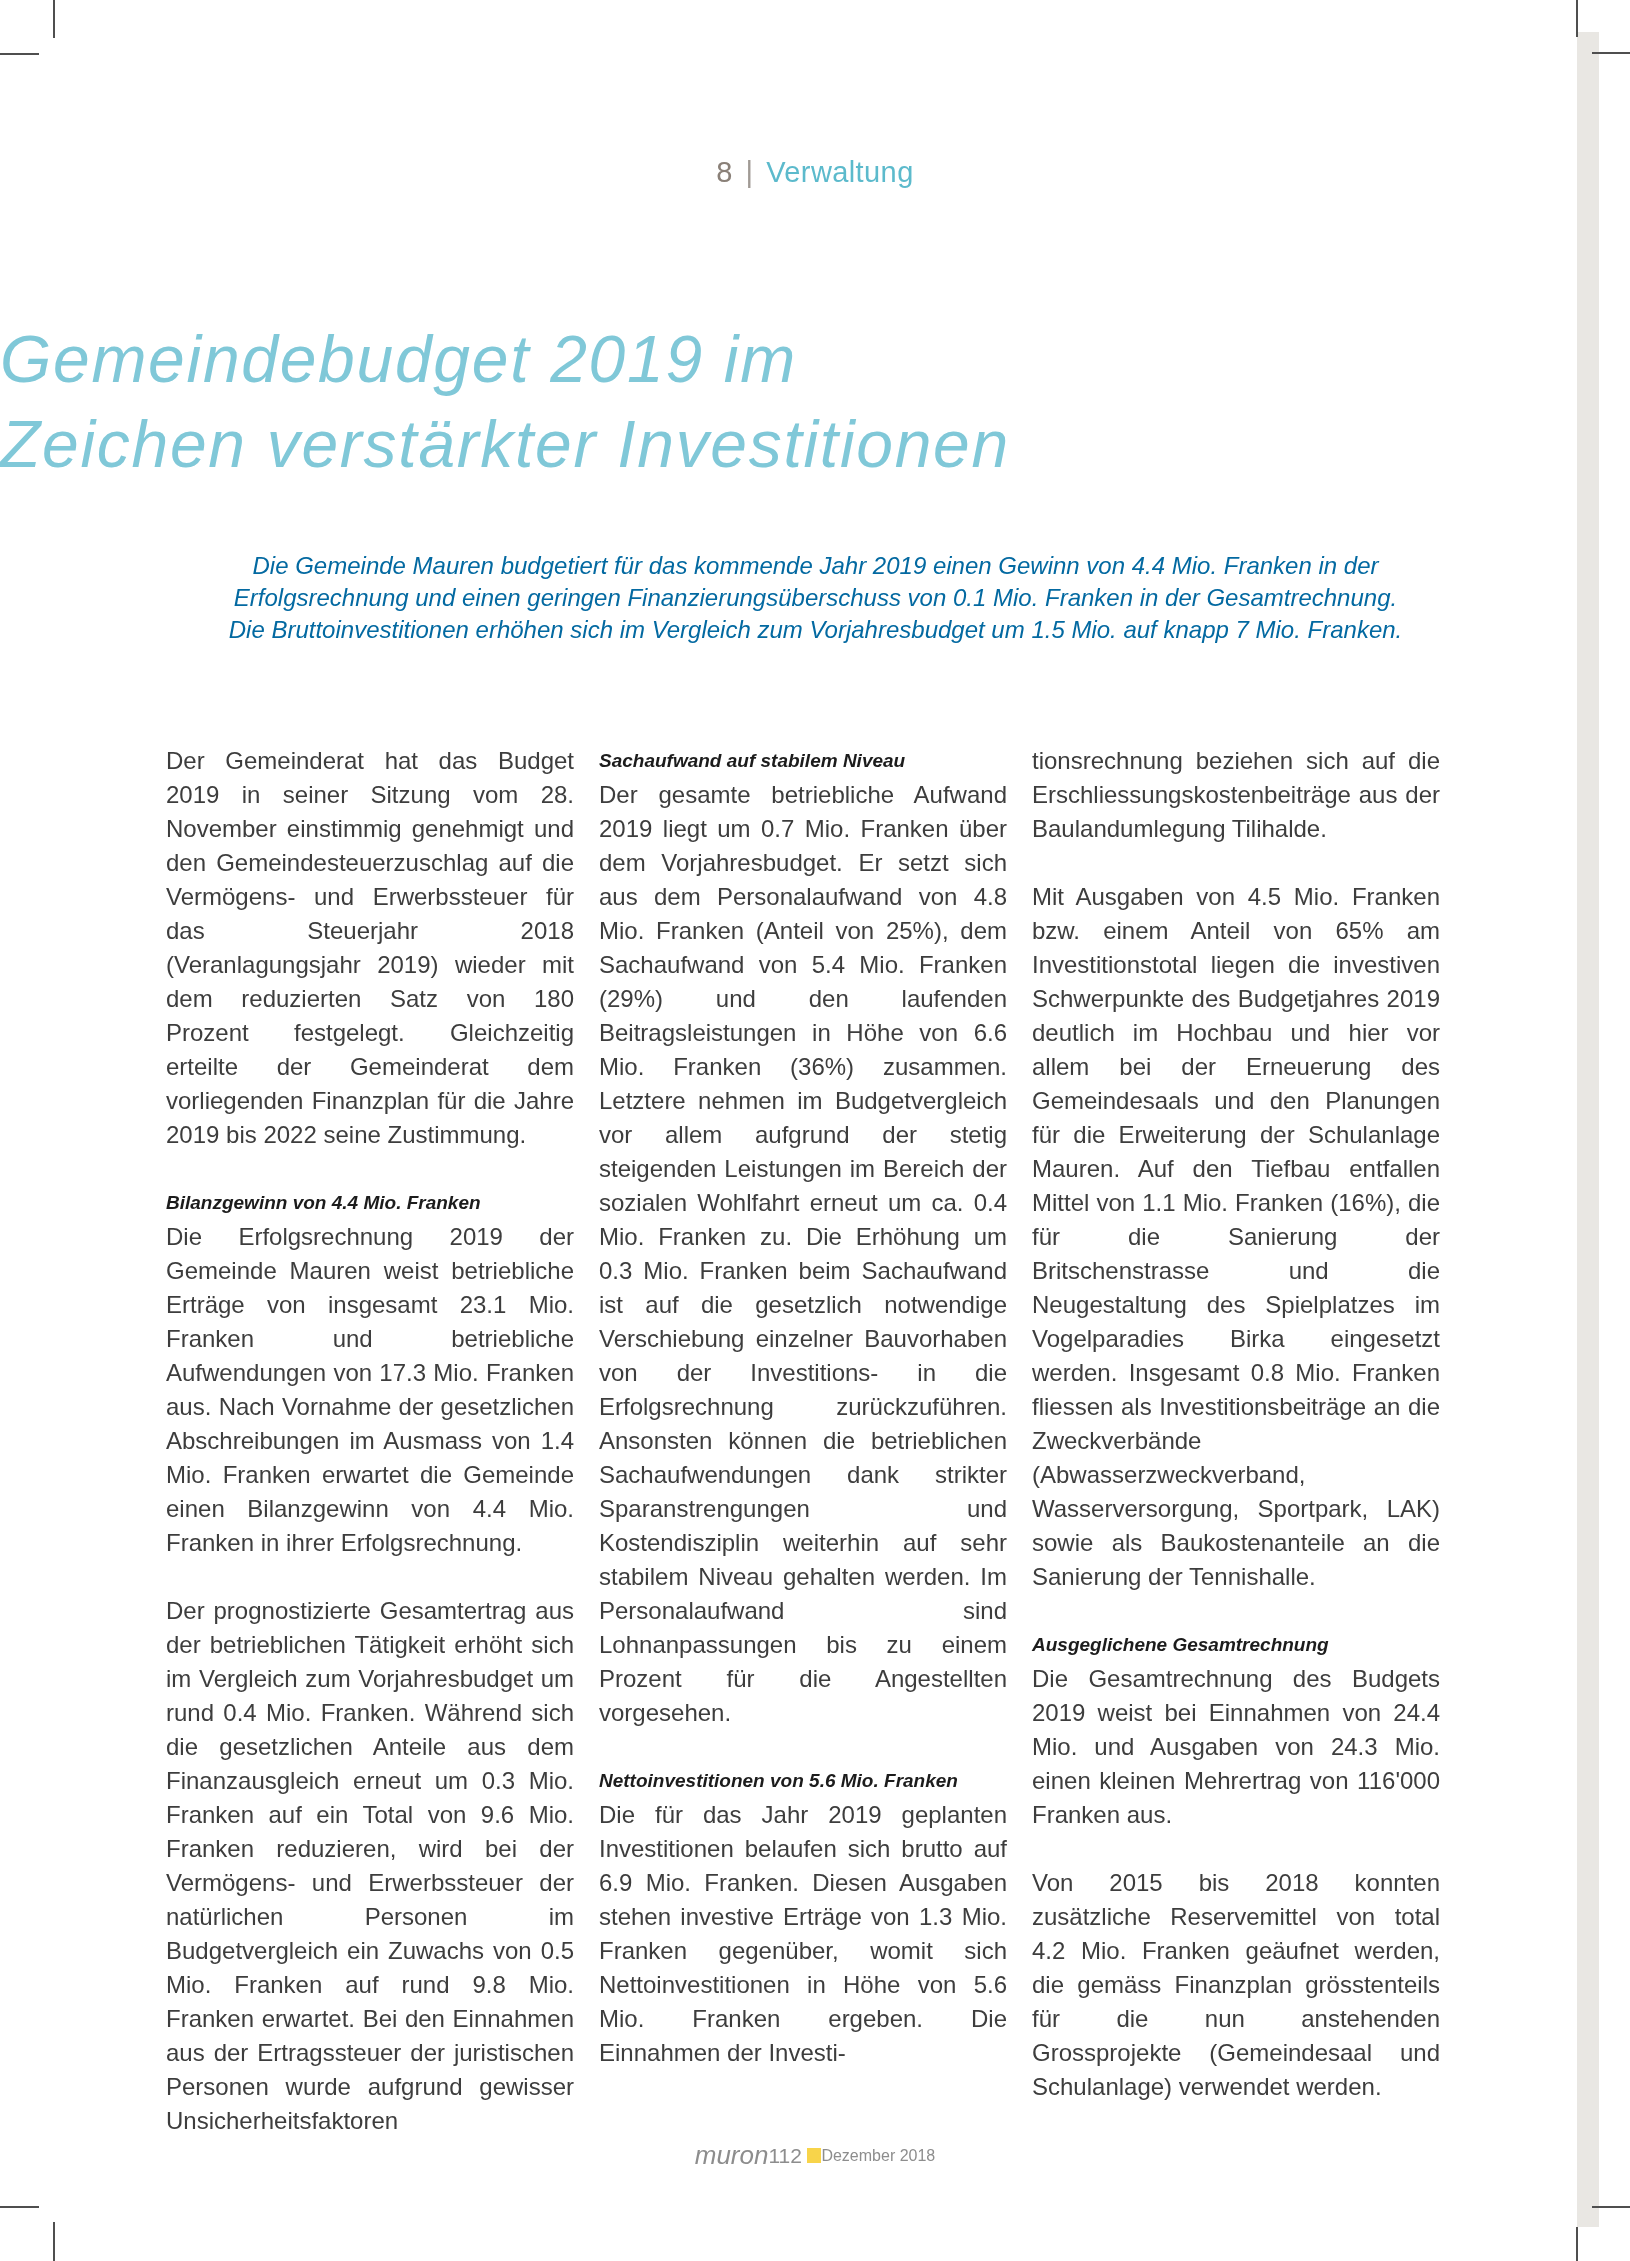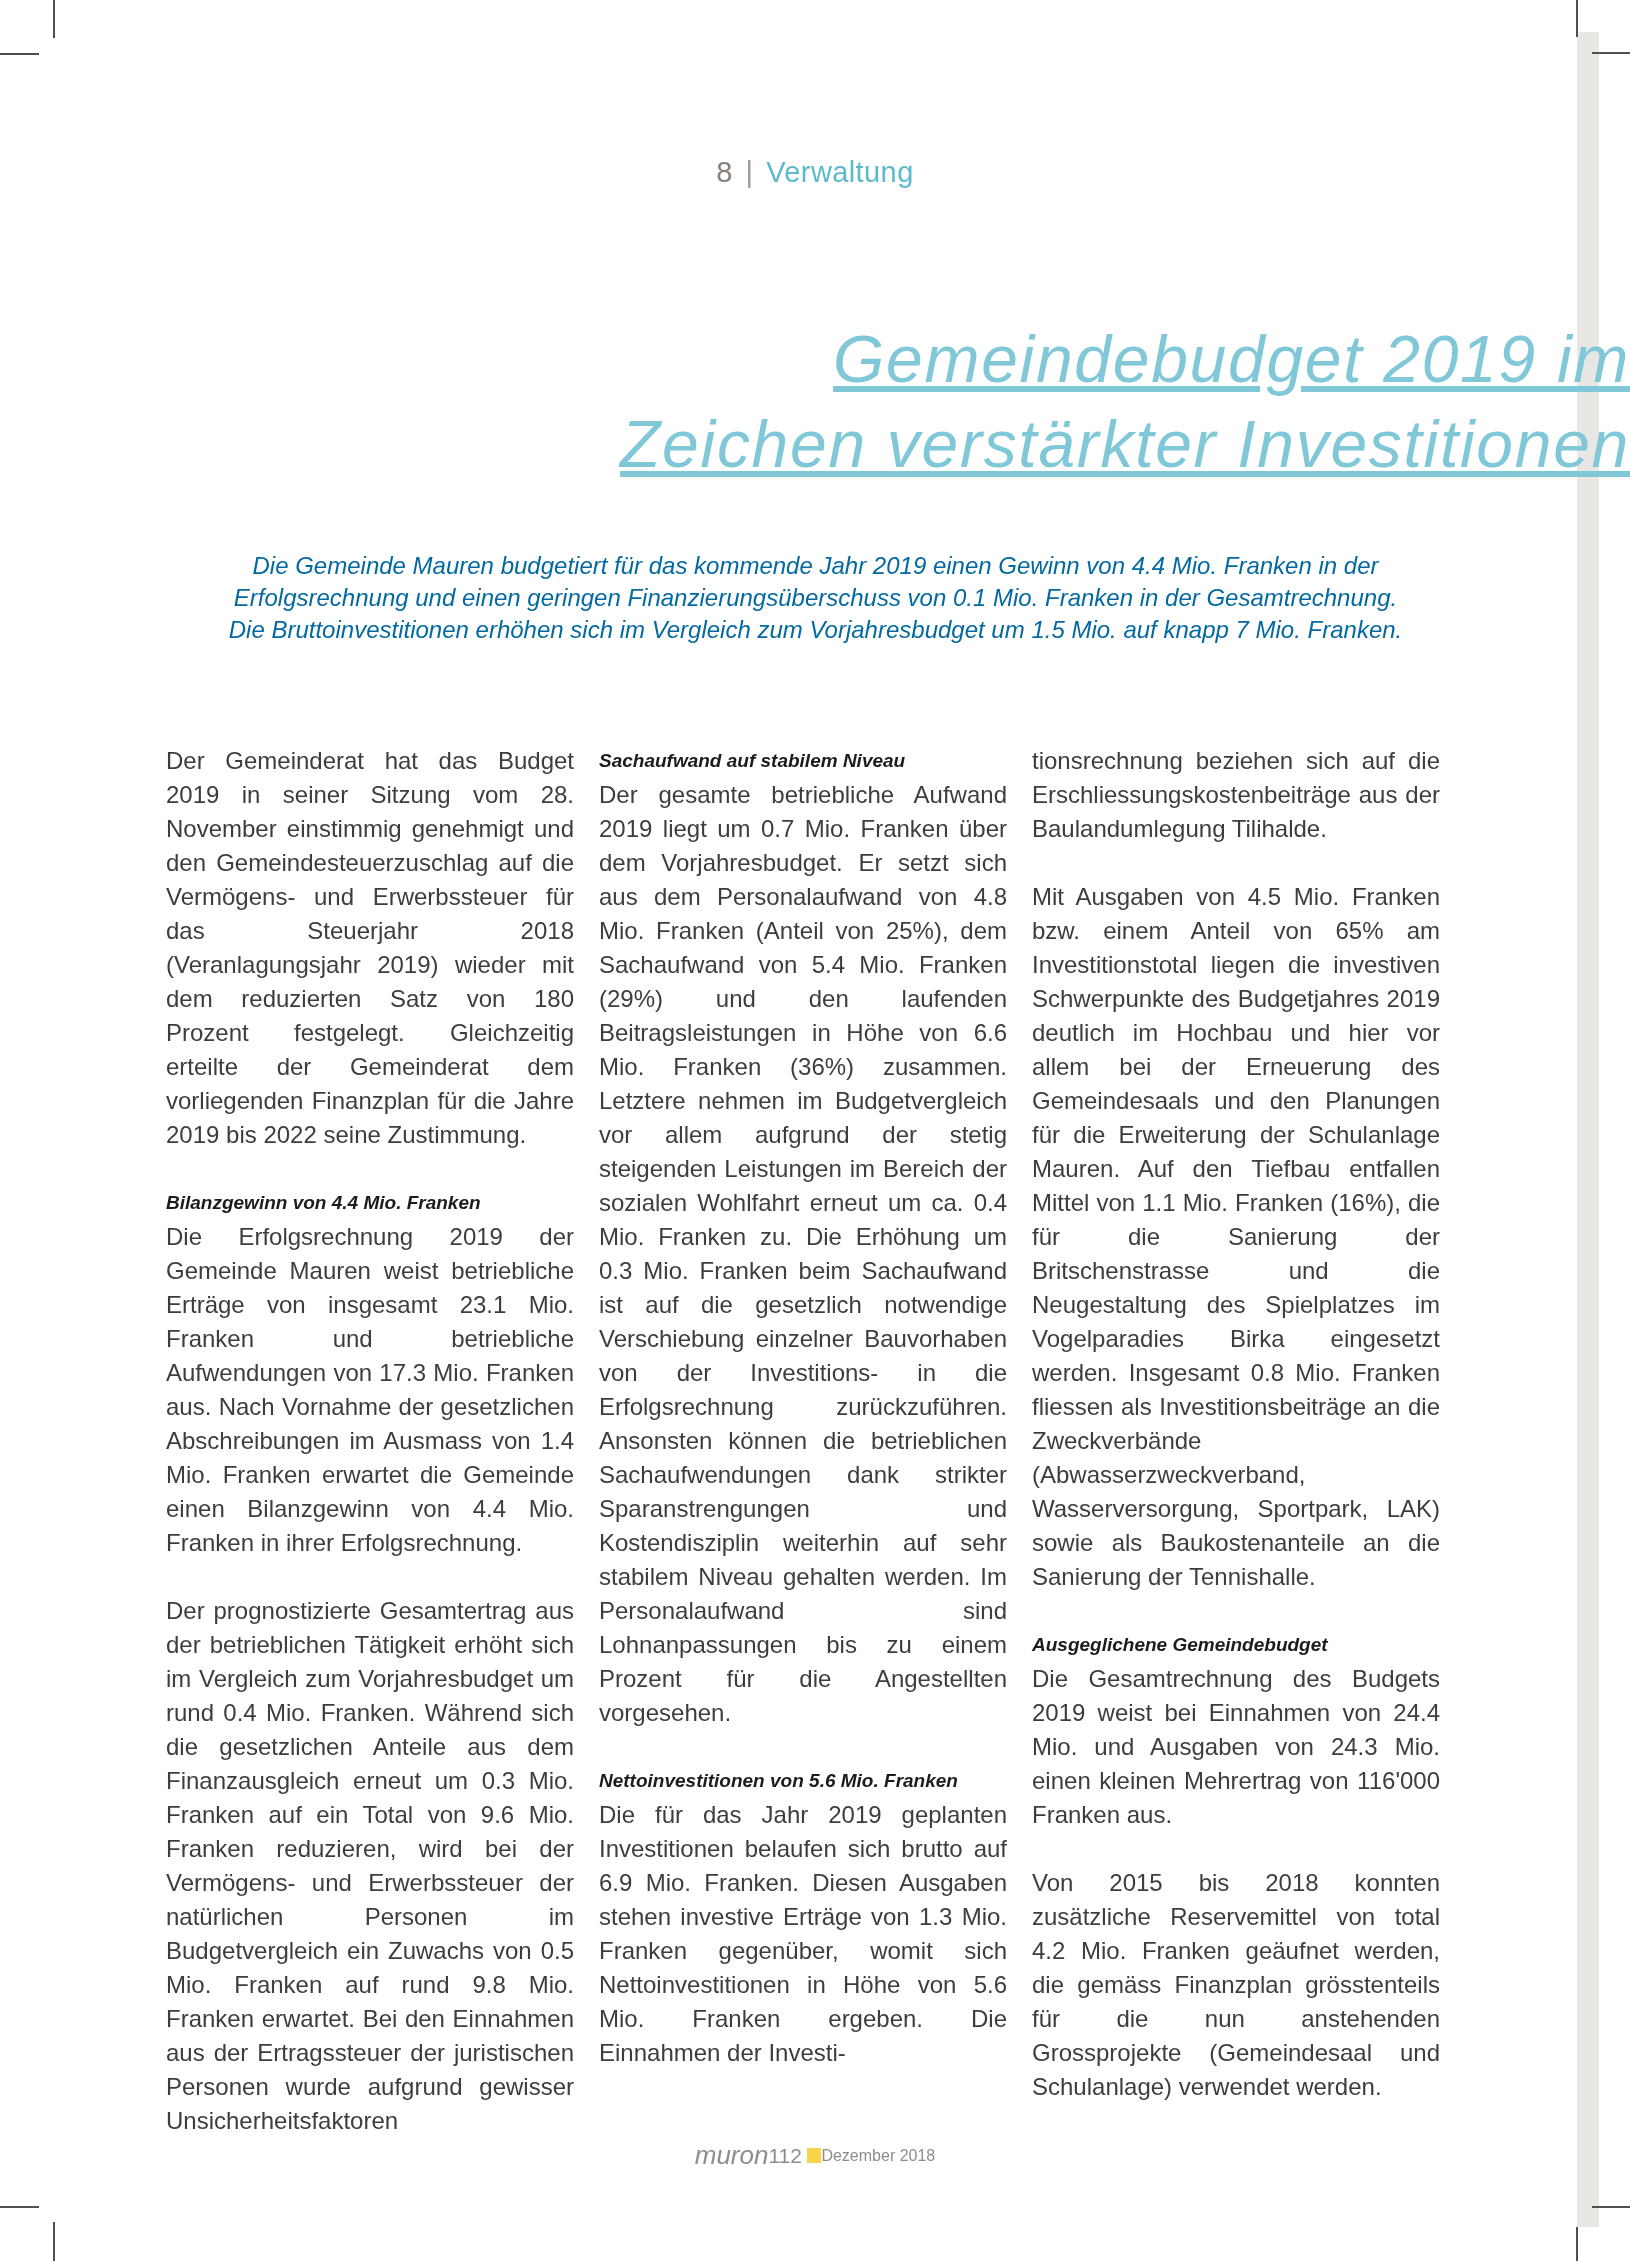--- a/index.html
+++ b/index.html
@@ -50,28 +50,27 @@
   .page-number  { color: #8a8078; }
   .page-sep     { color: #a09a94; padding: 0 12.7px; font-weight: 300; }
   .page-section { color: #5cbacc; }
 
   
   .article-title {
     position: absolute;
     top: 273px;
     left: 0;
     width: 100%;
-    text-align: right;
+    text-align: left;
     font-style: italic;
     font-weight: 400;
     font-size: 66px;
     line-height: 85px;
     letter-spacing: 1.7px;
     color: #80c8d8;
-    text-decoration: underline;
   }
   .article-title span { display: block; }
 
   
   .article-lead {
     position: absolute;
     top: 526px;
     left: 221px;
     width: 1189px;
     text-align: center;
@@ -170,21 +169,21 @@
   <div class="column" lang="de">
     <h3 class="block-heading">Sachaufwand auf stabilem Niveau</h3>
     <p class="block-paragraph">Der gesamte betriebliche Aufwand 2019 liegt um 0.7 Mio. Franken über dem Vorjahresbudget. Er setzt sich aus dem Personalaufwand von 4.8 Mio. Franken (Anteil von 25%), dem Sachaufwand von 5.4 Mio. Franken (29%) und den laufenden Beitragsleistungen in Höhe von 6.6 Mio. Franken (36%) zusammen. Letztere nehmen im Budgetvergleich vor allem aufgrund der stetig steigenden Leistungen im Bereich der sozialen Wohlfahrt erneut um ca. 0.4 Mio. Franken zu. Die Erhöhung um 0.3 Mio. Franken beim Sachaufwand ist auf die gesetzlich notwendige Verschiebung einzelner Bauvorhaben von der Investitions- in die Erfolgsrechnung zurückzuführen. Ansonsten können die betrieblichen Sachaufwendungen dank strikter Sparanstrengungen und Kostendisziplin weiterhin auf sehr stabilem Niveau gehalten werden. Im Personalaufwand sind Lohnanpassungen bis zu einem Prozent für die Angestellten vorgesehen.</p>
     <h3 class="block-heading">Nettoinvestitionen von 5.6 Mio. Franken</h3>
     <p class="block-paragraph">Die für das Jahr 2019 geplanten Investitionen belaufen sich brutto auf 6.9 Mio. Franken. Diesen Ausgaben stehen investive Erträge von 1.3 Mio. Franken gegenüber, womit sich Nettoinvestitionen in Höhe von 5.6 Mio. Franken ergeben. Die Einnahmen der Investi-</p>
   </div>
 
   <div class="column" lang="de">
     <p class="block-paragraph">tionsrechnung beziehen sich auf die Erschliessungskostenbeiträge aus der Baulandumlegung Tilihalde.</p>
     <p class="block-paragraph">Mit Ausgaben von 4.5 Mio. Franken bzw. einem Anteil von 65% am Investitionstotal liegen die investiven Schwerpunkte des Budgetjahres 2019 deutlich im Hochbau und hier vor allem bei der Erneuerung des Gemeindesaals und den Planungen für die Erweiterung der Schulanlage Mauren. Auf den Tiefbau entfallen Mittel von 1.1 Mio. Franken (16%), die für die Sanierung der Britschenstrasse und die Neugestaltung des Spielplatzes im Vogelparadies Birka eingesetzt werden. Insgesamt 0.8 Mio. Franken fliessen als Investitionsbeiträge an die Zweckverbände (Abwasserzweckverband, Wasserversorgung, Sportpark, LAK) sowie als Baukostenanteile an die Sanierung der Tennishalle.</p>
-    <h3 class="block-heading">Ausgeglichene Gemeindebudget</h3>
+    <h3 class="block-heading">Ausgeglichene Gesamtrechnung</h3>
     <p class="block-paragraph">Die Gesamtrechnung des Budgets 2019 weist bei Einnahmen von 24.4 Mio. und Ausgaben von 24.3 Mio. einen kleinen Mehrertrag von 116'000 Franken aus.</p>
     <p class="block-paragraph">Von 2015 bis 2018 konnten zusätzliche Reservemittel von total 4.2 Mio. Franken geäufnet werden, die gemäss Finanzplan grösstenteils für die nun anstehenden Grossprojekte (Gemeindesaal und Schulanlage) verwendet werden.</p>
   </div>
 
 </main>
 
 <footer class="page-footer">
   <span class="footer-magazine">muron</span>
   <span class="footer-issue">112</span>
   <span class="footer-square"></span>

